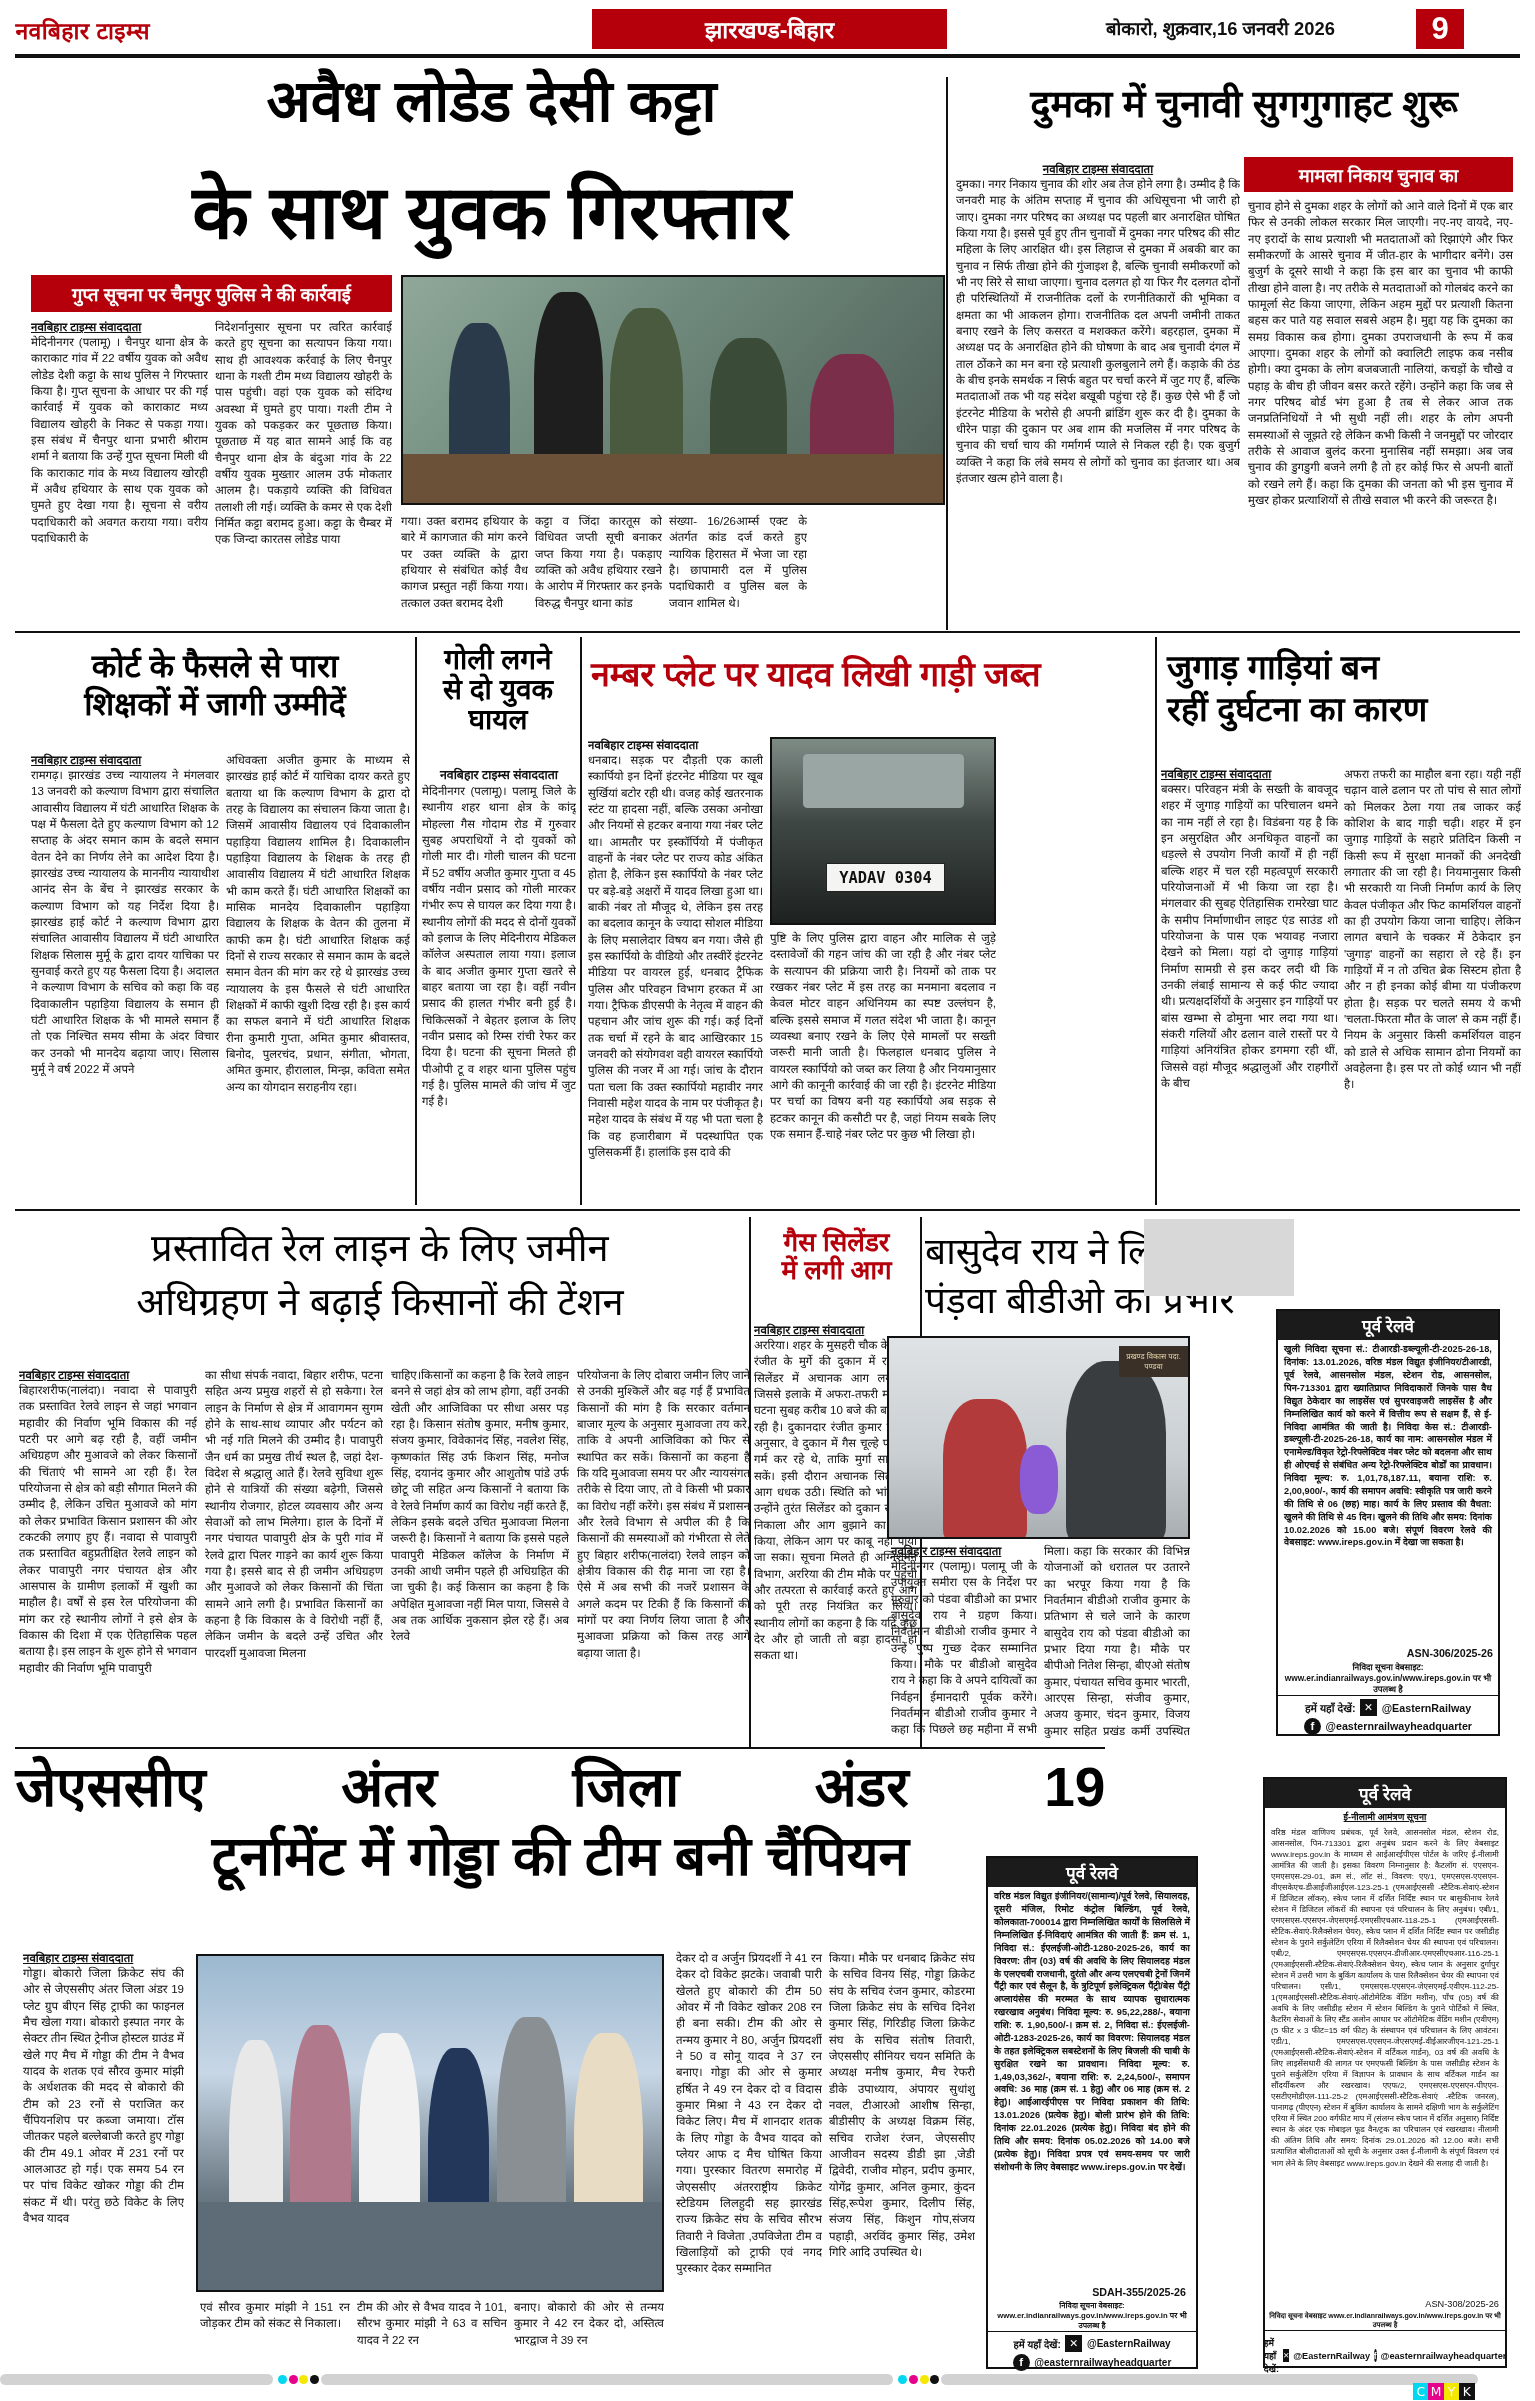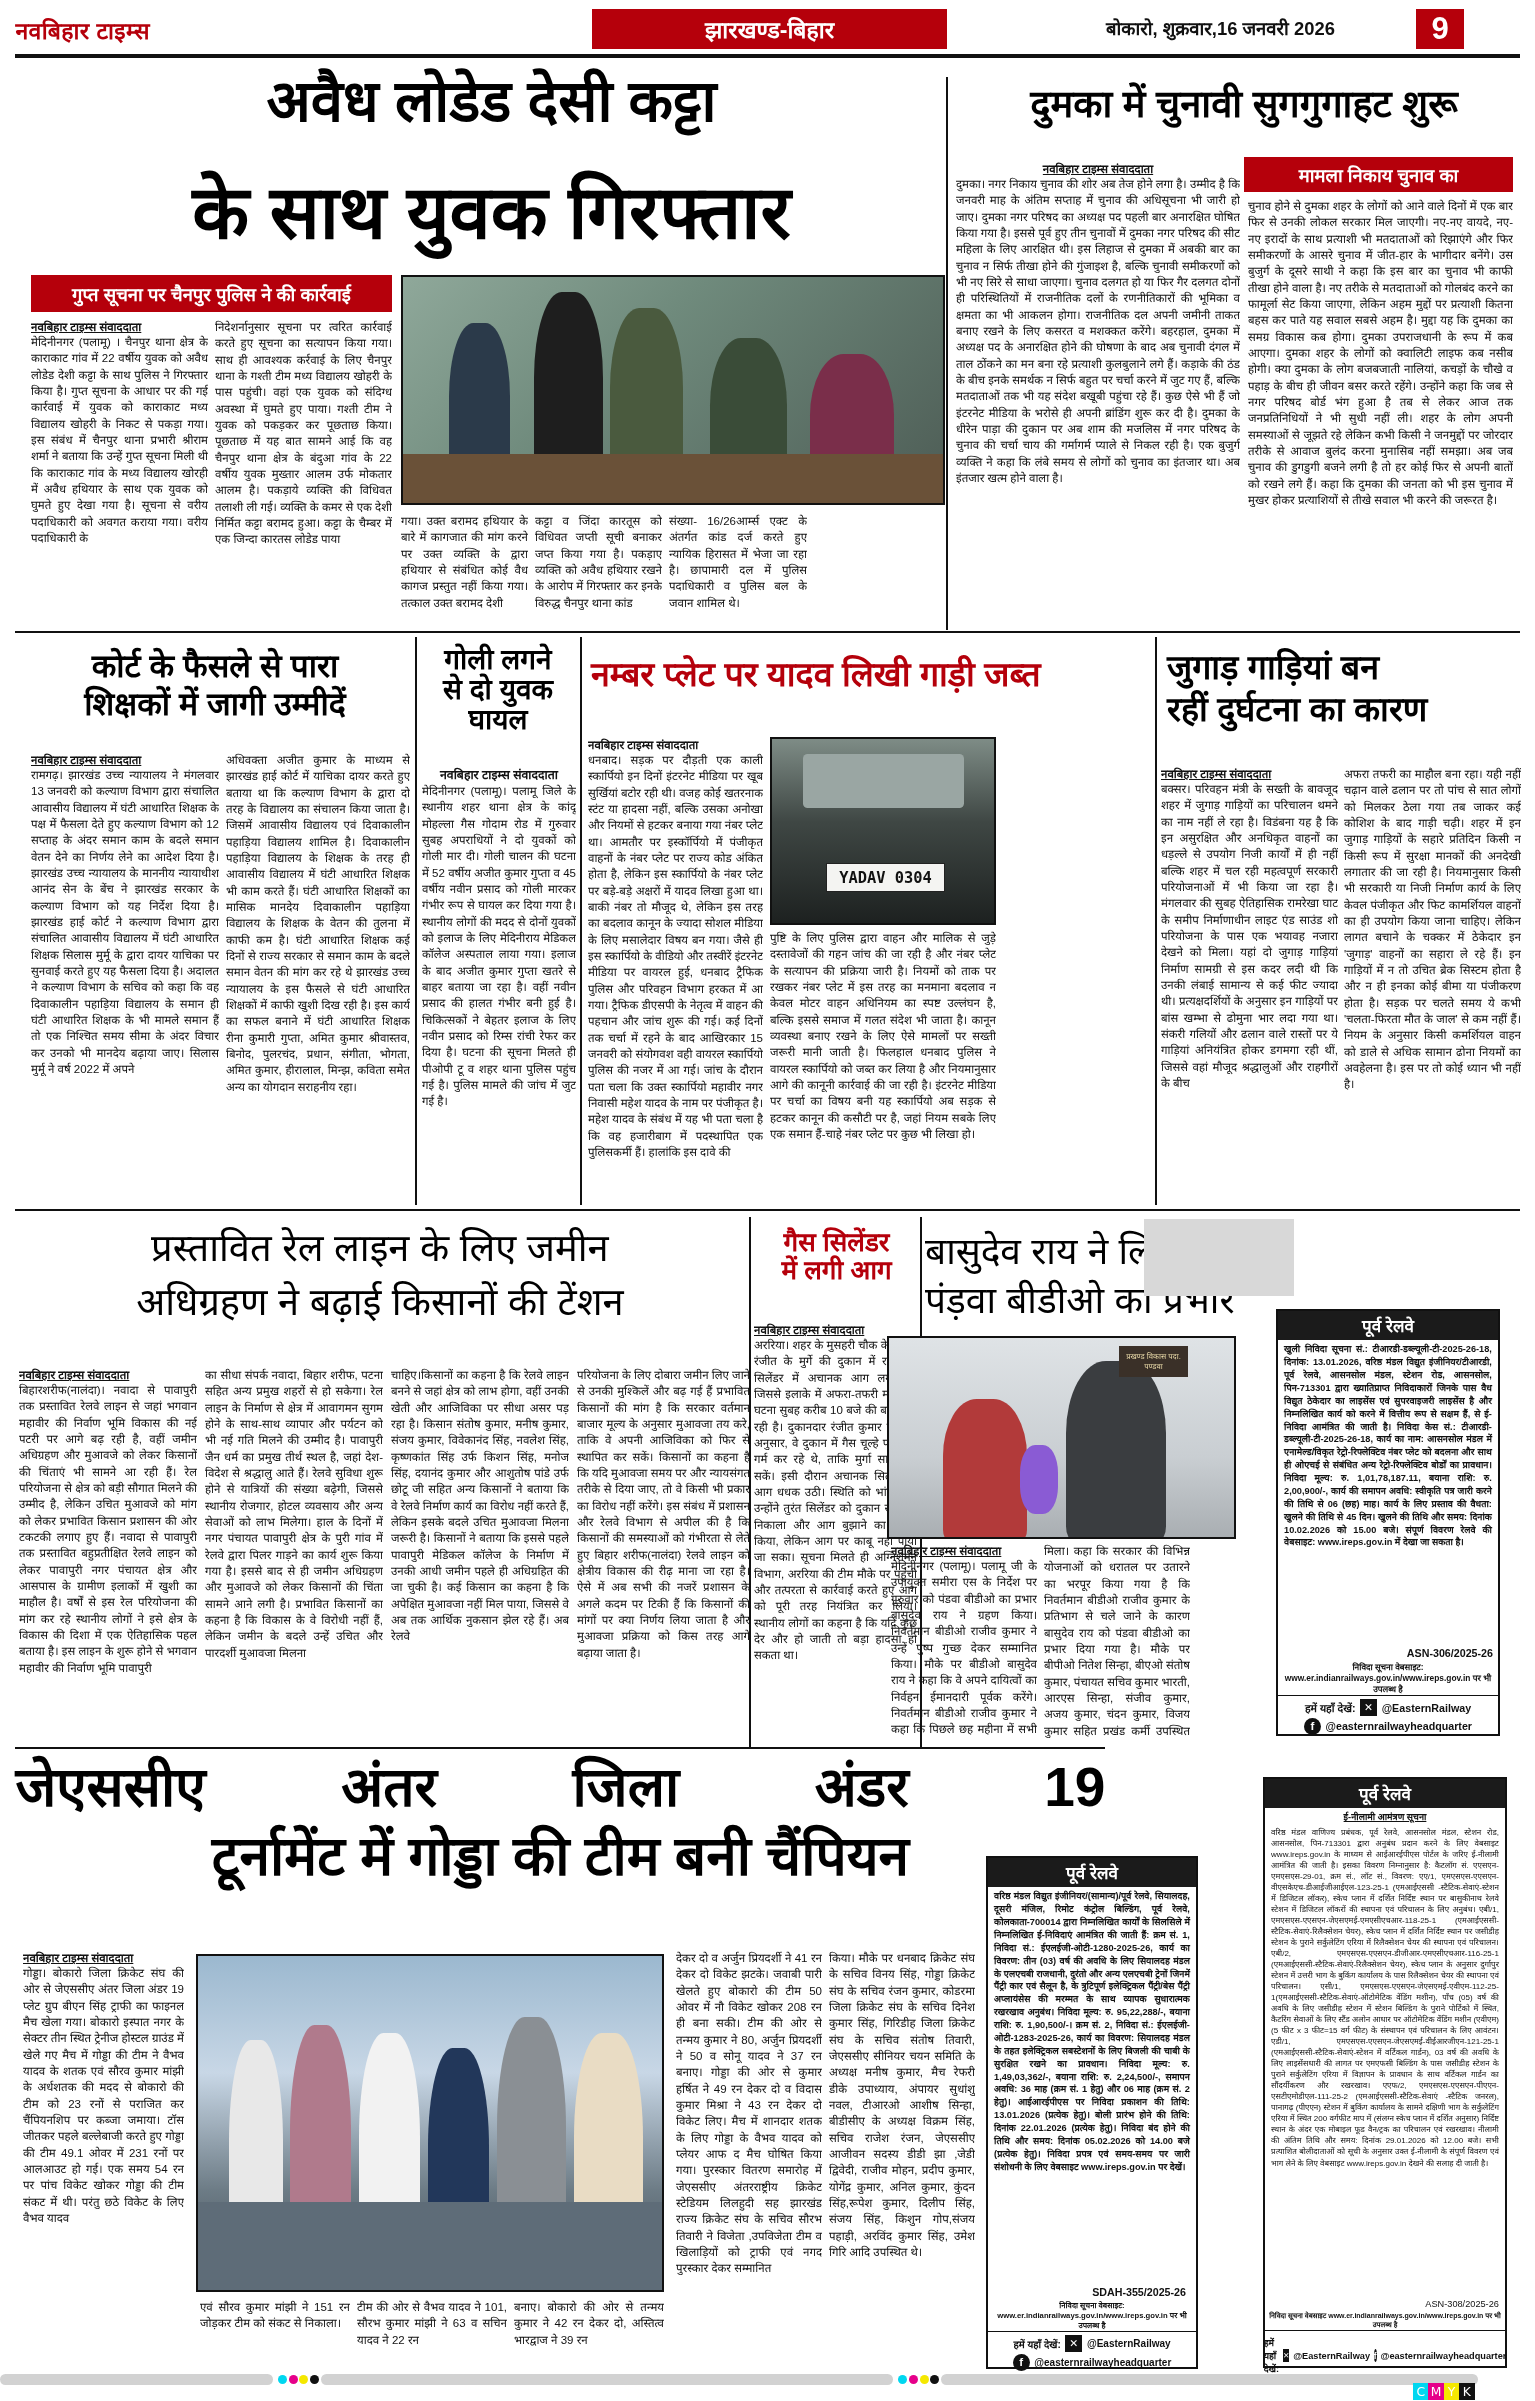--- a/index.html
+++ b/index.html
@@ -156,21 +156,21 @@
 </div>
 <div class="abs col" style="left:754px;top:1322px;width:163px;height:415px;">
   <div class="byline">नवबिहार टाइम्स संवाददाता</div>
   <div class="body-text">अररिया। शहर के मुसहरी चौक के समीप रंजीत के मुर्गे की दुकान में रखे गैस सिलेंडर में अचानक आग लग गई। जिससे इलाके में अफरा-तफरी मच गई। घटना सुबह करीब 10 बजे की बताई जा रही है। दुकानदार रंजीत कुमार सिंह के अनुसार, वे दुकान में गैस चूल्हे पर पानी गर्म कर रहे थे, ताकि मुर्गा साफ कर सकें। इसी दौरान अचानक सिलेंडर में आग धधक उठी। स्थिति को भांपते हुए उन्होंने तुरंत सिलेंडर को दुकान से बाहर निकाला और आग बुझाने का प्रयास किया, लेकिन आग पर काबू नहीं पाया जा सका। सूचना मिलते ही अग्निशमन विभाग, अररिया की टीम मौके पर पहुंची और तत्परता से कार्रवाई करते हुए आग को पूरी तरह नियंत्रित कर लिया। स्थानीय लोगों का कहना है कि यदि कुछ देर और हो जाती तो बड़ा हादसा हो सकता था।</div>
 </div>
 
 <div class="vrule" style="left:920px;top:1217px;height:530px;"></div>
 
 <div class="abs hl" style="left:925px;top:1232px;font-size:37px;width:361px;font-weight:normal;">बासुदेव राय ने लिया</div>
 <div class="abs hl" style="left:925px;top:1281px;font-size:37px;width:361px;font-weight:normal;">पंड़वा बीडीओ का प्रभार</div>
-<div class="abs photo photo-office" style="left:887px;top:1336px;width:349px;height:203px;">
+<div class="abs photo photo-office" style="left:887px;top:1336px;width:303px;height:203px;">
   <div class="fig" style="left:54px;top:61px;width:84px;height:142px;background:#b23a3a;"></div>
   <div class="fig" style="left:177px;top:23px;width:100px;height:180px;background:#3a3d40;"></div>
   <div class="abs" style="left:131px;top:107px;width:38px;height:69px;background:#8a5bd4;border-radius:40%;"></div>
   <div class="abs" style="left:230px;top:7.7px;width:69px;height:31px;background:#3a3028;color:#e8d9a8;font-size:7.7px;display:flex;align-items:center;justify-content:center;text-align:center;">प्रखण्ड विकास पदा. पण्डवा</div>
 </div>
 <div class="abs col" style="left:891px;top:1543px;width:146px;height:196px;">
   <div class="byline">नवबिहार टाइम्स संवाददाता</div>
   <div class="body-text">मेदिनीनगर (पलामू)। पलामू जी के उपायुक्त समीरा एस के निर्देश पर गुरुवार को पंडवा बीडीओ का प्रभार बासुदेव राय ने ग्रहण किया। निवर्तमान बीडीओ राजीव कुमार ने उन्हें पुष्प गुच्छ देकर सम्मानित किया। मौके पर बीडीओ बासुदेव राय ने कहा कि वे अपने दायित्वों का निर्वहन ईमानदारी पूर्वक करेंगे। निवर्तमान बीडीओ राजीव कुमार ने कहा कि पिछले छह महीना में सभी प्रखंड कर्मियों का पूर्ण सहयोग</div>
 </div>
 <div class="abs col body-text" style="left:1044px;top:1543px;width:146px;height:196px;">मिला। कहा कि सरकार की विभिन्न योजनाओं को धरातल पर उतारने का भरपूर किया गया है कि निवर्तमान बीडीओ राजीव कुमार के प्रतिभाग से चले जाने के कारण बासुदेव राय को पंडवा बीडीओ का प्रभार दिया गया है। मौके पर बीपीओ नितेश सिन्हा, बीएओ संतोष कुमार, पंचायत सचिव कुमार भारती, आरएस सिन्हा, संजीव कुमार, अजय कुमार, चंदन कुमार, विजय कुमार सहित प्रखंड कर्मी उपस्थित थे।</div>

